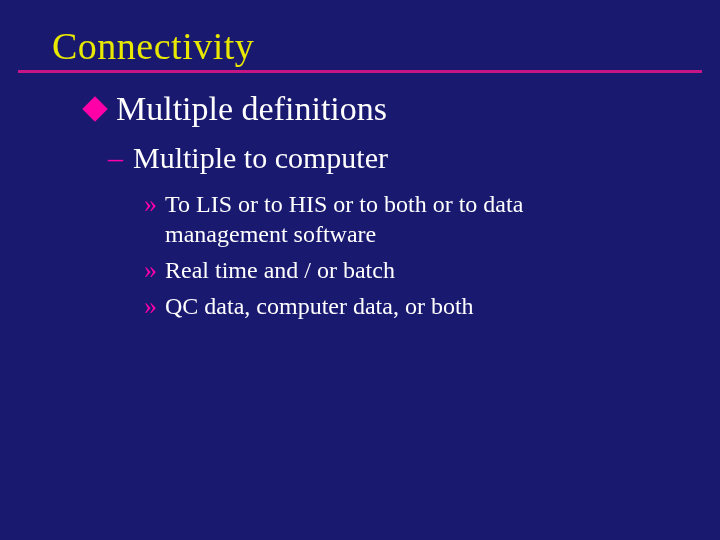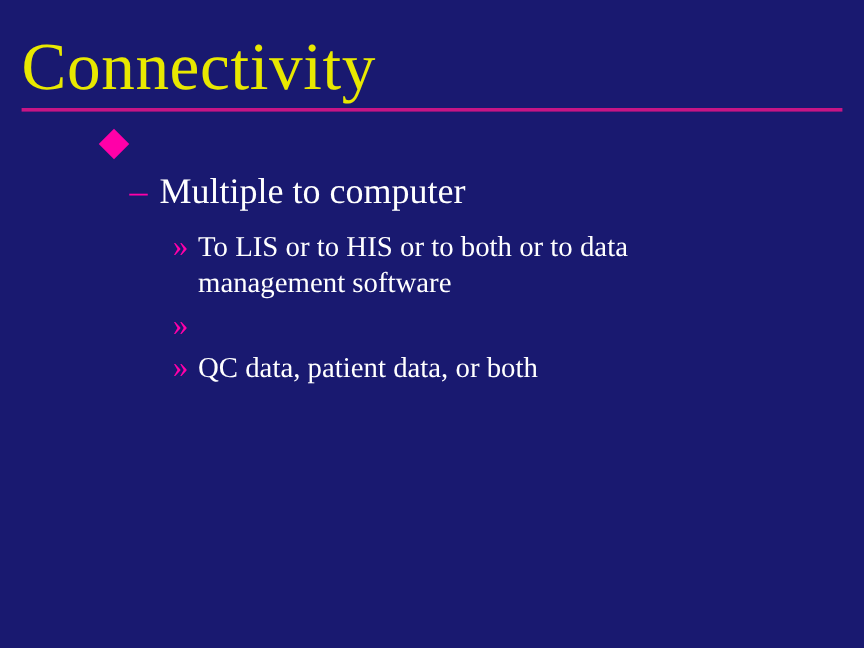--- a/index.html
+++ b/index.html
@@ -10,23 +10,24 @@
       color: #fff;
       padding-top: 24px;
     }
     .title-wrap {
       margin: 0 18px 0 18px;
       border-bottom: 3px solid #c71585;
       padding-bottom: 2px;
     }
     .title {
       color: #e8e800;
-      font-size: 56px;
+      font-size: 38px;
       font-weight: 400;
       letter-spacing: 0.5px;
+      margin-left: 34px;
     }
     .body {
       padding: 18px 0 0 86px;
       color: #fff;
     }
     .row1 {
       display: flex;
       align-items: center;
       gap: 6px;
       margin-bottom: 14px;
@@ -85,34 +86,36 @@
 <body>
 
 <div class="title-wrap">
   <div class="title">Connectivity</div>
 </div>
 
 <div class="body">
 
   <div class="row1">
     <div class="diamond"></div>
+    <div class="row1-text">Multiple definitions</div>
   </div>
 
   <div class="row2">
     <div class="dash">–</div>
     <div class="row2-text">Multiple to computer</div>
   </div>
 
   <div class="sublist">
     <div class="subitem">
       <div class="chev">»</div>
       <div class="subtext">To LIS or to HIS or to both or to data management software</div>
     </div>
     <div class="subitem">
       <div class="chev">»</div>
+      <div class="subtext">Real time and / or batch</div>
     </div>
     <div class="subitem">
       <div class="chev">»</div>
-      <div class="subtext">QC data, patient data, or both</div>
+      <div class="subtext">QC data, computer data, or both</div>
     </div>
   </div>
 
 </div>
 
 </body></html>

